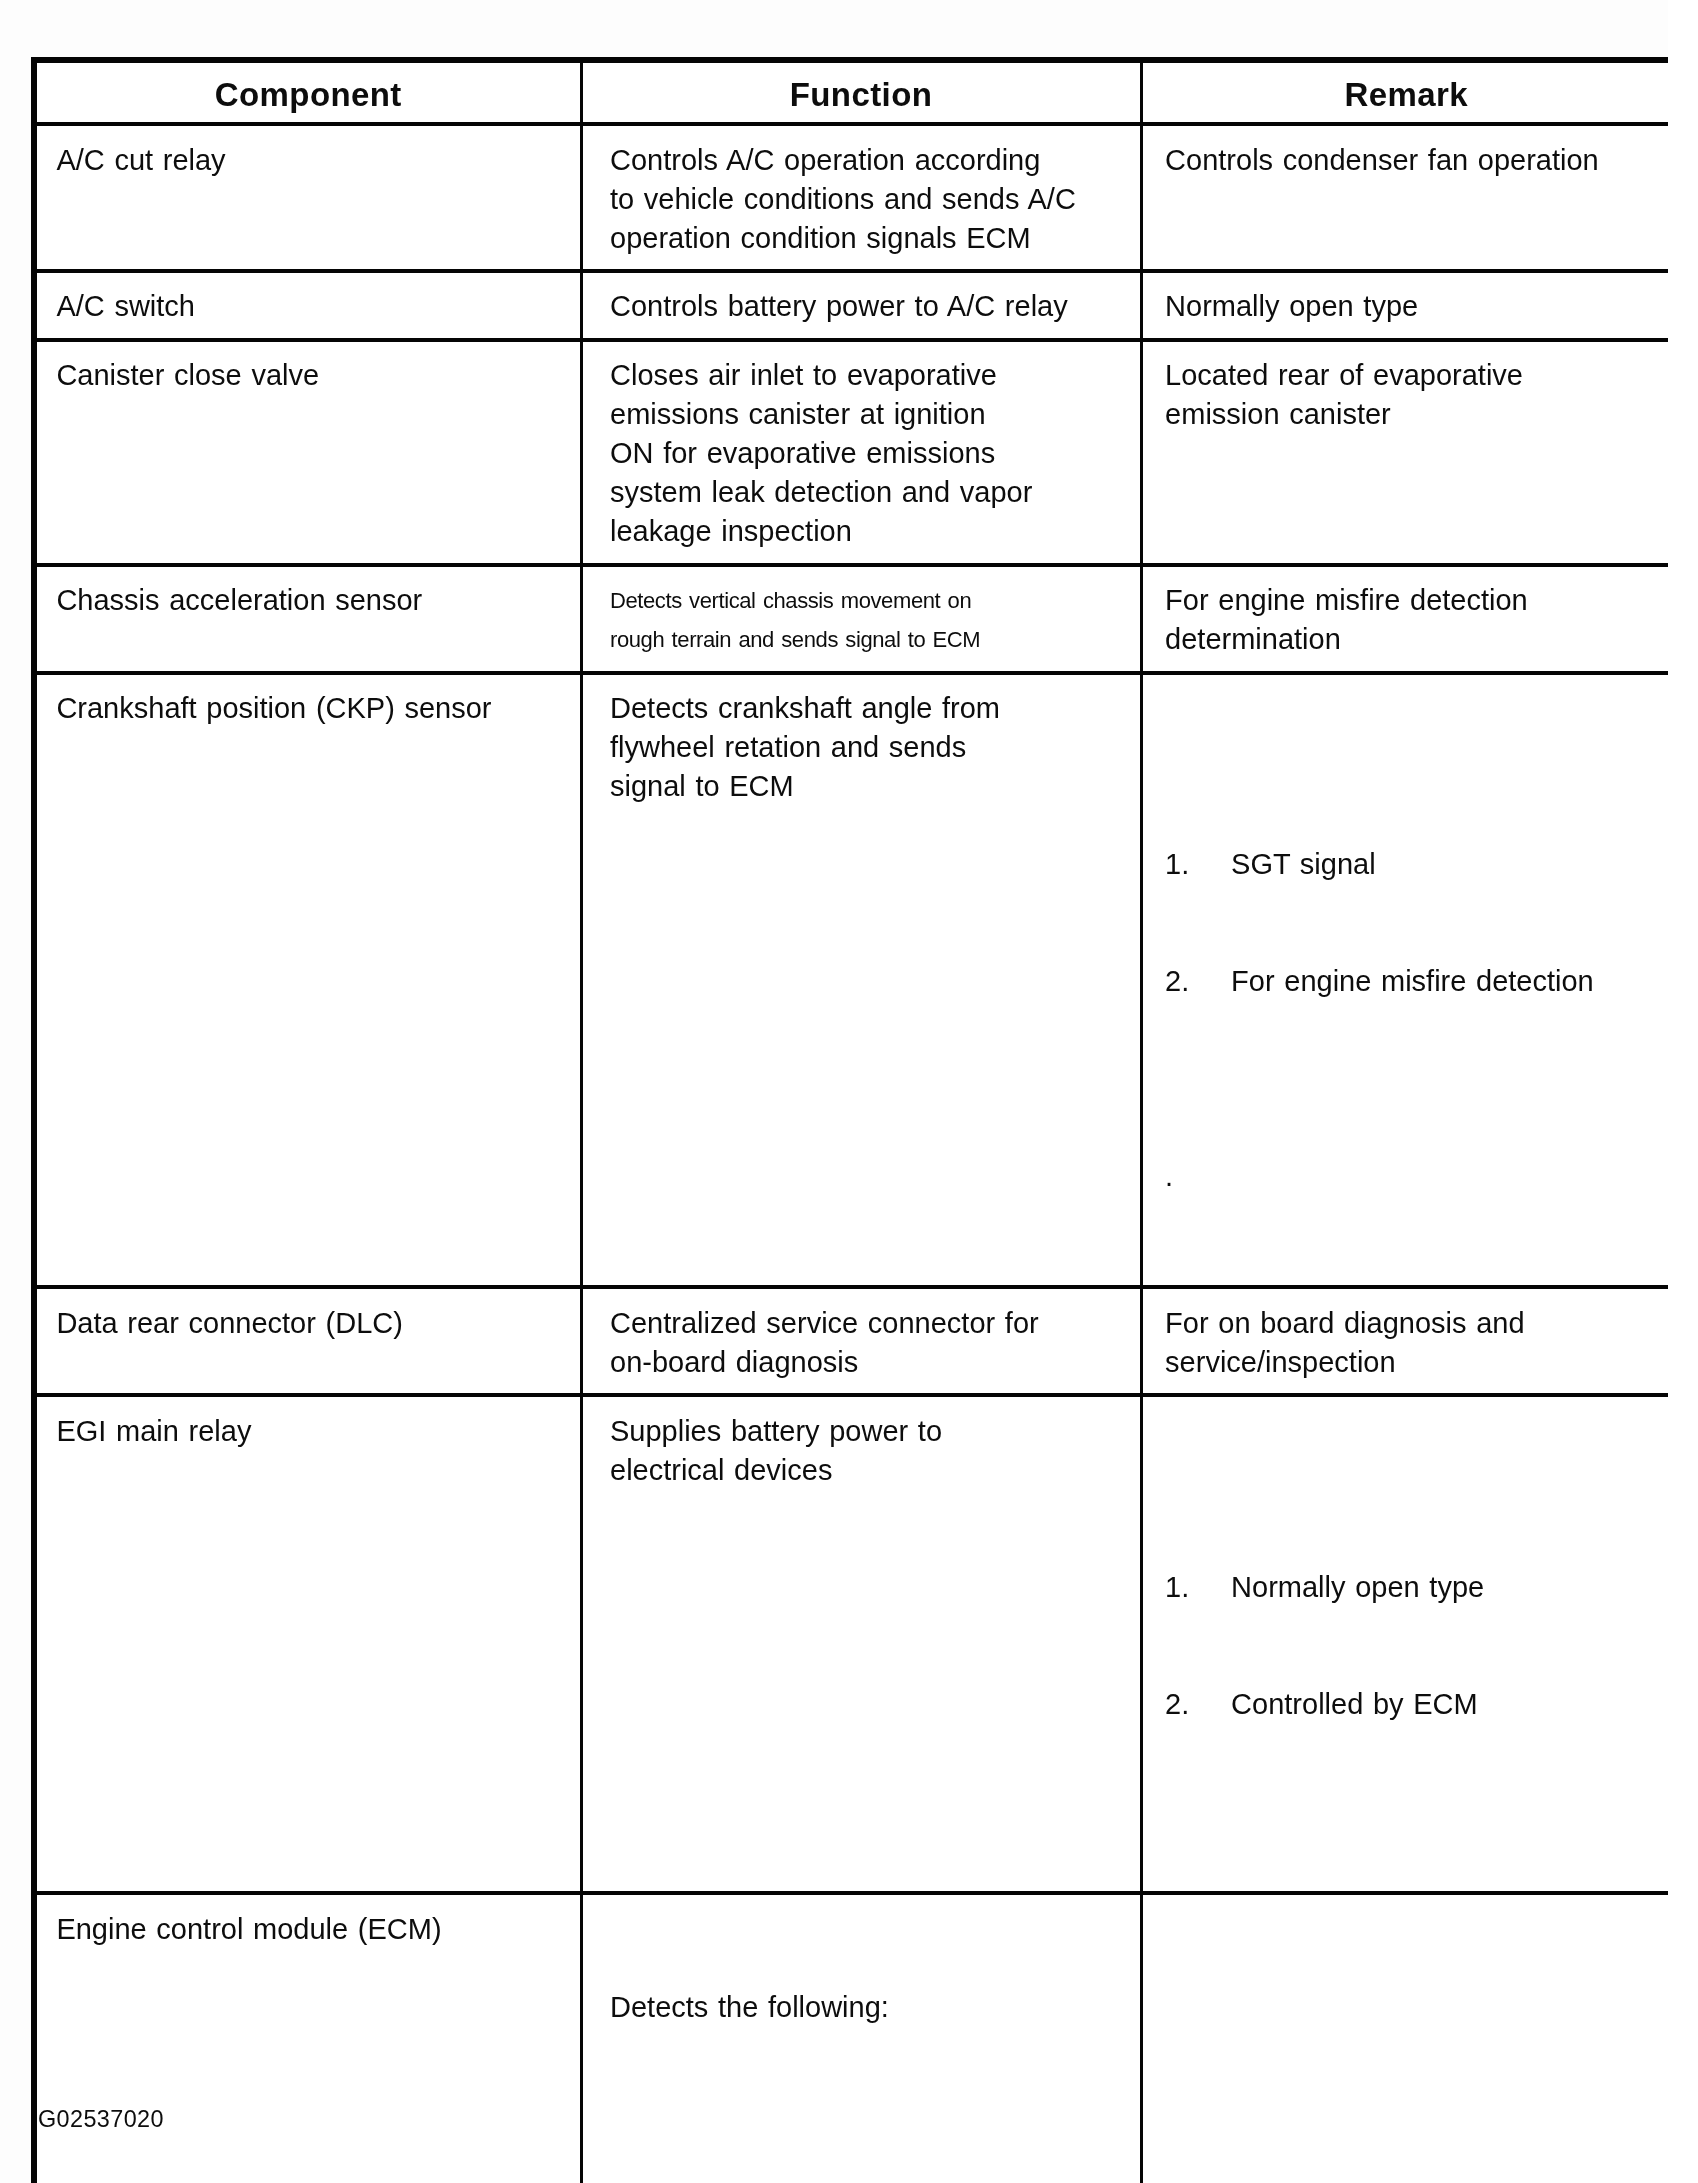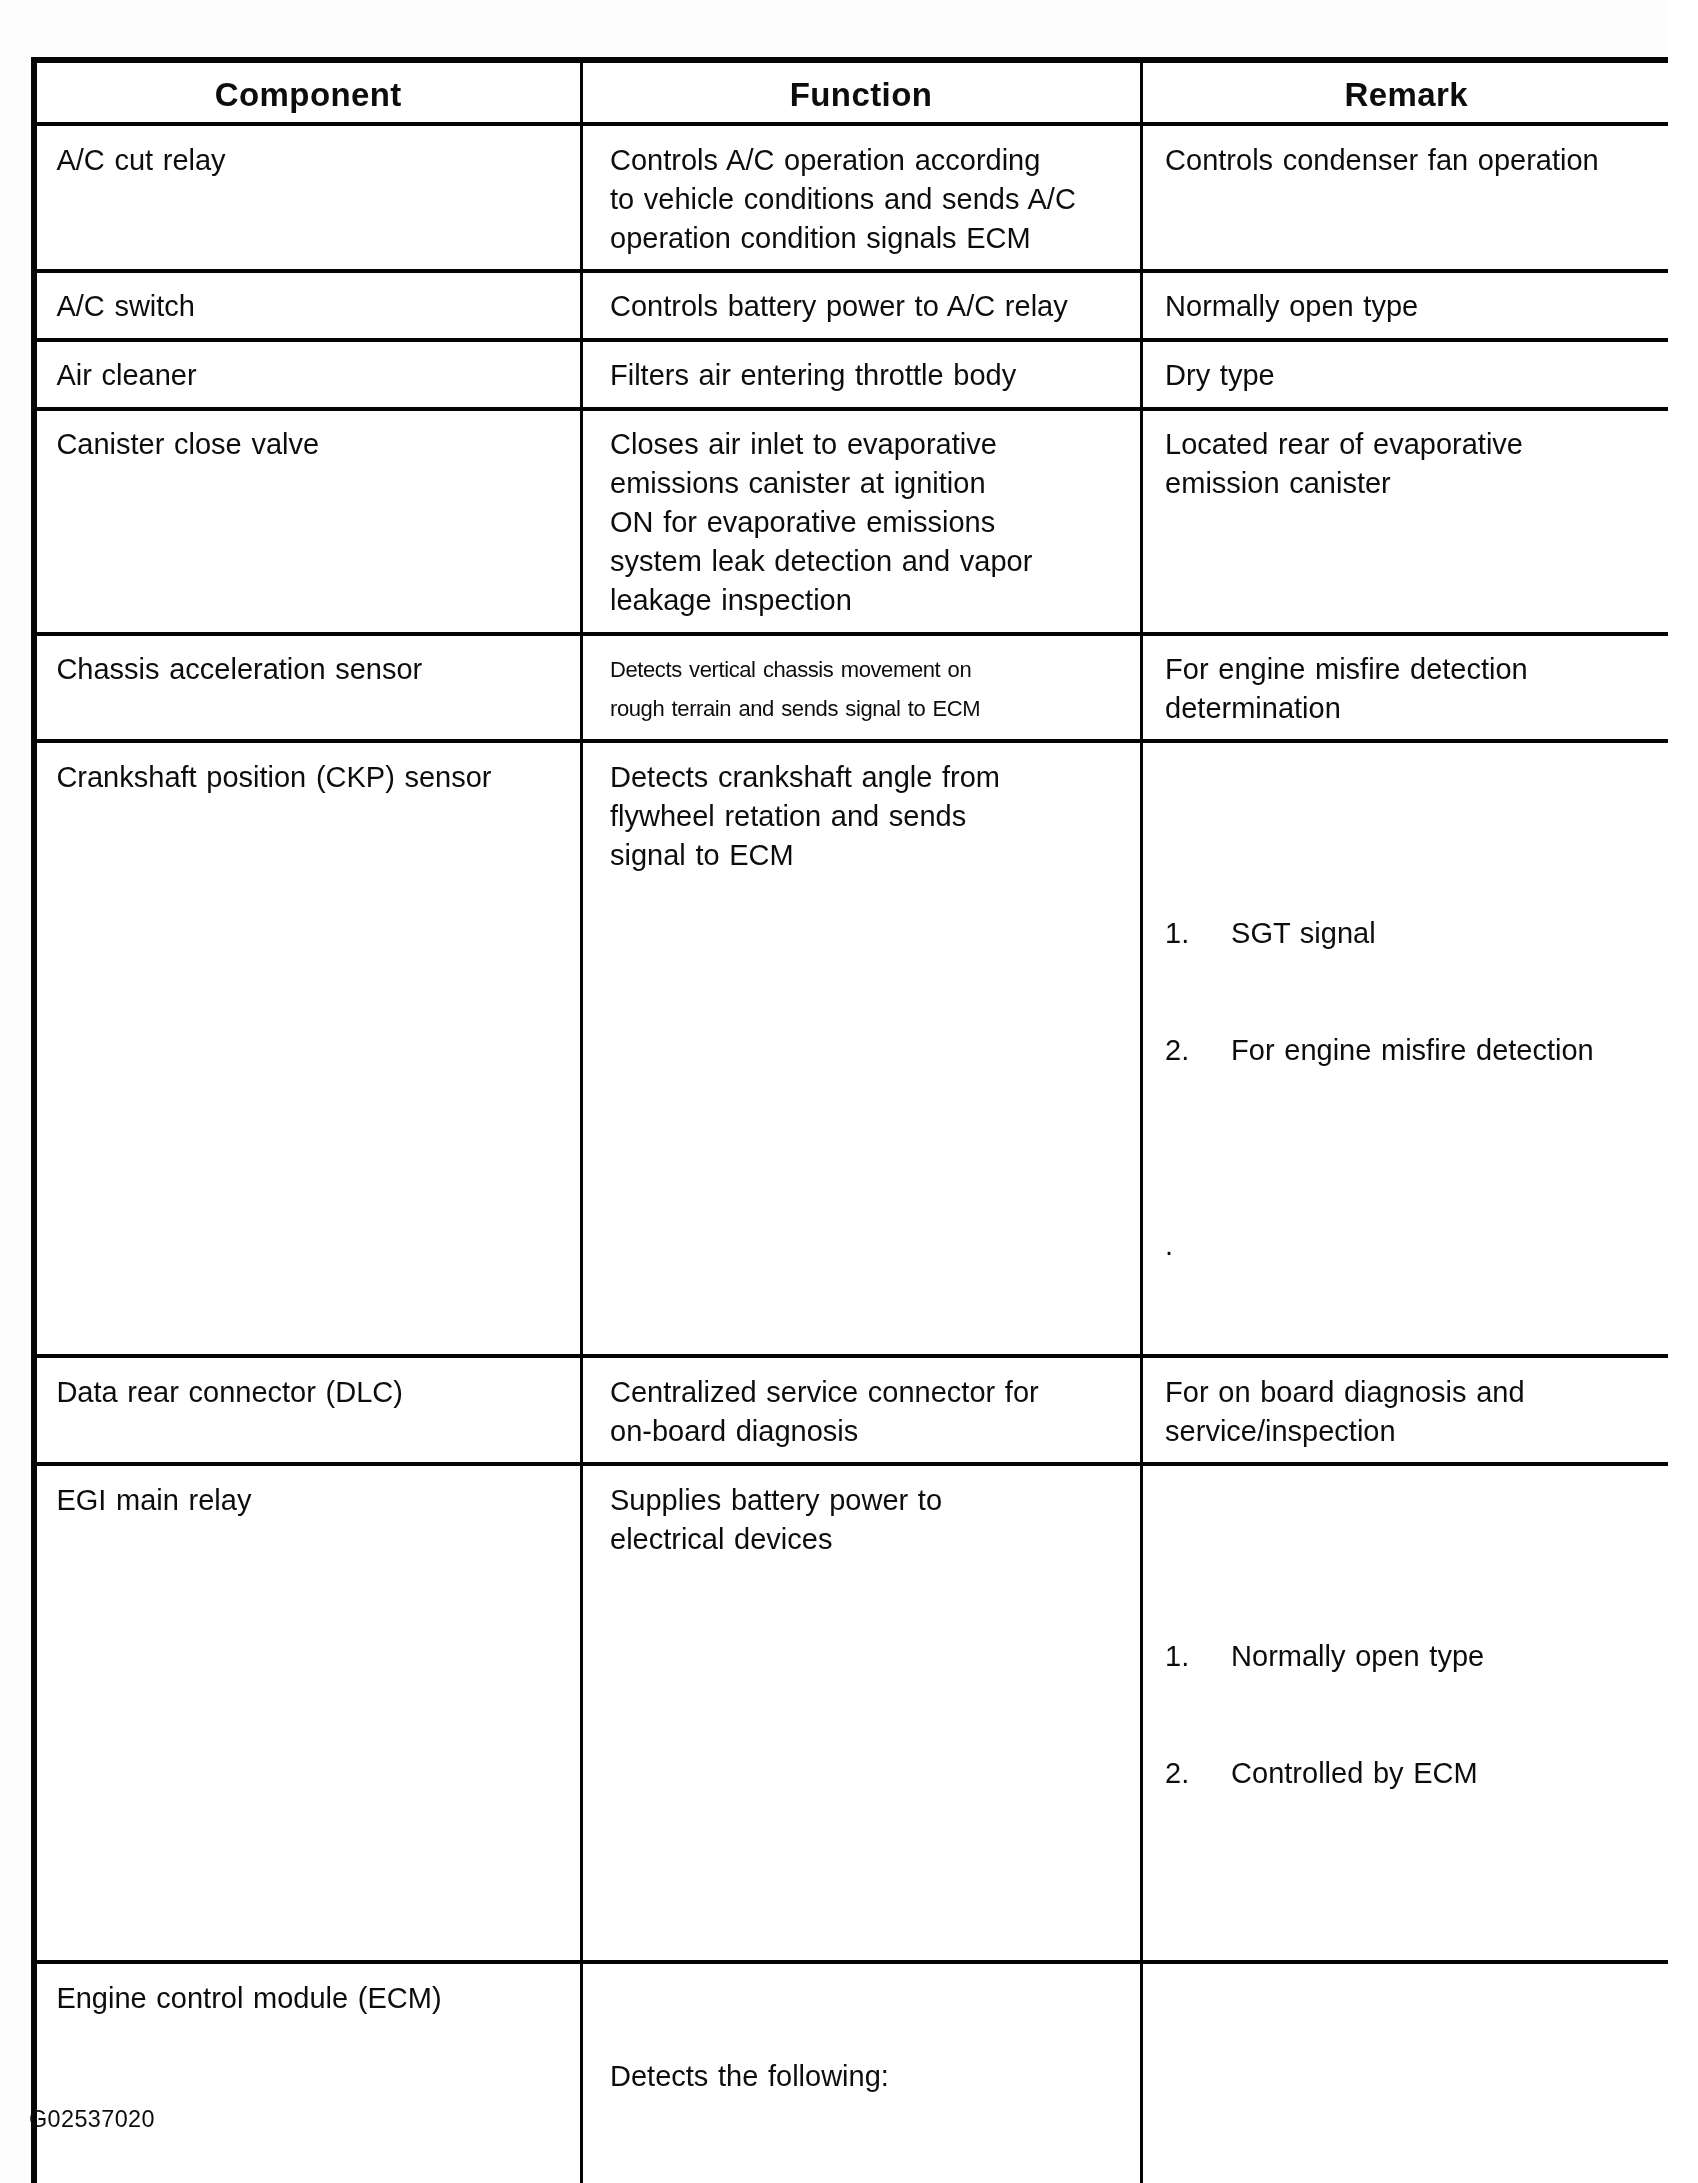--- a/index.html
+++ b/index.html
@@ -70,21 +70,21 @@
     left: 0;
     top: 0;
   }
 
   .ecm-intro { margin: 0 0 24px 0; }
   .ecm-inputs   { margin-top: 63px; }
   .stray-dot { line-height: 39px; }
 
   .fig-code {
     position: absolute;
-    left: 29px;
+    left: 38px;
     top: 2106px;
     font-size: 23.4px;
     letter-spacing: 0.4px;
   }
 </style>
 </head>
 <body>
 
 <div class="page">
 
@@ -110,25 +110,20 @@
 operation condition signals ECM</td>
         <td class="rm">Controls condenser fan operation</td>
       </tr>
 
       <tr style="height:53px">
         <td class="comp">A/C switch</td>
         <td class="fn">Controls battery power to A/C relay</td>
         <td class="rm">Normally open type</td>
       </tr>
 
-      <tr style="height:50px">
-        <td class="comp">Air cleaner</td>
-        <td class="fn">Filters air entering throttle body</td>
-        <td class="rm">Dry type</td>
-      </tr>
 
 
       <tr style="height:201px">
         <td class="comp">Canister close valve</td>
         <td class="fn">Closes air inlet to evaporative
 emissions canister at ignition
 ON for evaporative emissions
 system leak detection and vapor
 leakage inspection</td>
         <td class="rm">Located rear of evaporative

